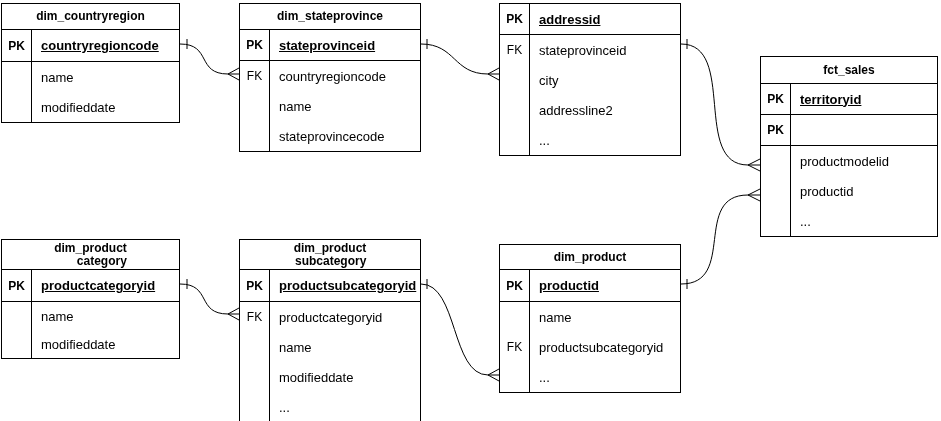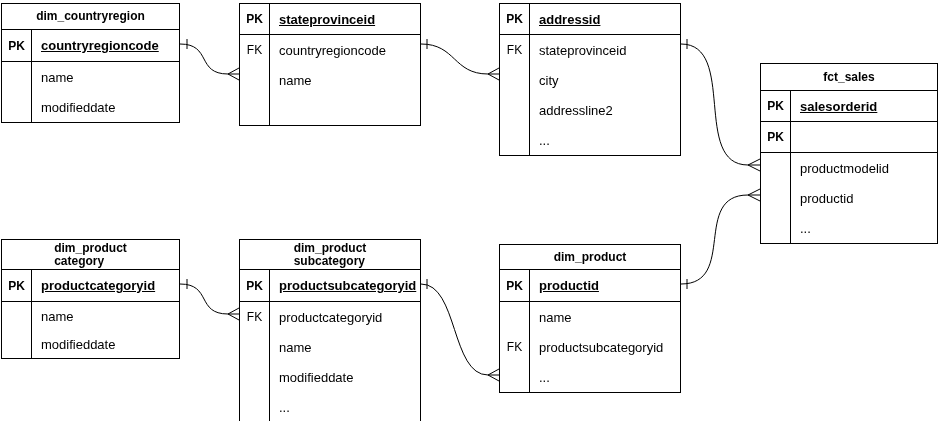--- a/index.html
+++ b/index.html
@@ -15,21 +15,21 @@
     color: #000000;
   }
   .entity {
     position: absolute;
     background: #ffffff;
     border: 1px solid #000000;
     box-sizing: border-box;
   }
   .entity-title {
     display: flex; align-items: center; justify-content: center;
-    text-align: left;
+    text-align: right;
     font-weight: bold;
     font-size: 12px;
     line-height: 13px;
     white-space: pre-line;
     border-bottom: 1px solid #000000;
   }
   .erow { display: flex; align-items: stretch; }
   .key-row { border-bottom: 1px solid #000000; }
   .badge {
     width: 30px; flex: none;
@@ -105,34 +105,36 @@
       <div class="badge"></div>
       <div class="field">name</div>
     </div>
     <div class="erow" style="height:30px">
       <div class="badge"></div>
       <div class="field">modifieddate</div>
     </div>
   </div>
 
   <div class="entity" style="left:239px;top:3px;width:182px;">
+    <div class="entity-title" style="height:25px">dim_stateprovince</div>
     <div class="erow key-row" style="height:30px">
       <div class="badge">PK</div>
       <div class="field">stateprovinceid</div>
     </div>
     <div class="erow" style="height:30px">
       <div class="badge">FK</div>
       <div class="field">countryregioncode</div>
     </div>
     <div class="erow" style="height:30px">
       <div class="badge"></div>
       <div class="field">name</div>
     </div>
     <div class="erow" style="height:30px">
       <div class="badge"></div>
+      <div class="field">stateprovincecode</div>
     </div>
   </div>
 
   <div class="entity" style="left:499px;top:3px;width:182px;">
     <div class="erow key-row" style="height:30px">
       <div class="badge">PK</div>
       <div class="field">addressid</div>
     </div>
     <div class="erow" style="height:30px">
       <div class="badge">FK</div>
@@ -145,25 +147,25 @@
     <div class="erow" style="height:30px">
       <div class="badge"></div>
       <div class="field">addressline2</div>
     </div>
     <div class="erow" style="height:30px">
       <div class="badge"></div>
       <div class="field">...</div>
     </div>
   </div>
 
-  <div class="entity" style="left:760px;top:63px;width:178px;">
+  <div class="entity" style="left:760px;top:56px;width:178px;">
     <div class="entity-title" style="height:26px">fct_sales</div>
     <div class="erow key-row" style="height:30px">
       <div class="badge">PK</div>
-      <div class="field">salesorderid</div>
+      <div class="field">territoryid</div>
     </div>
     <div class="erow key-row" style="height:30px">
       <div class="badge">PK</div>
     </div>
     <div class="erow" style="height:30px">
       <div class="badge"></div>
       <div class="field">productmodelid</div>
     </div>
     <div class="erow" style="height:30px">
       <div class="badge"></div>

